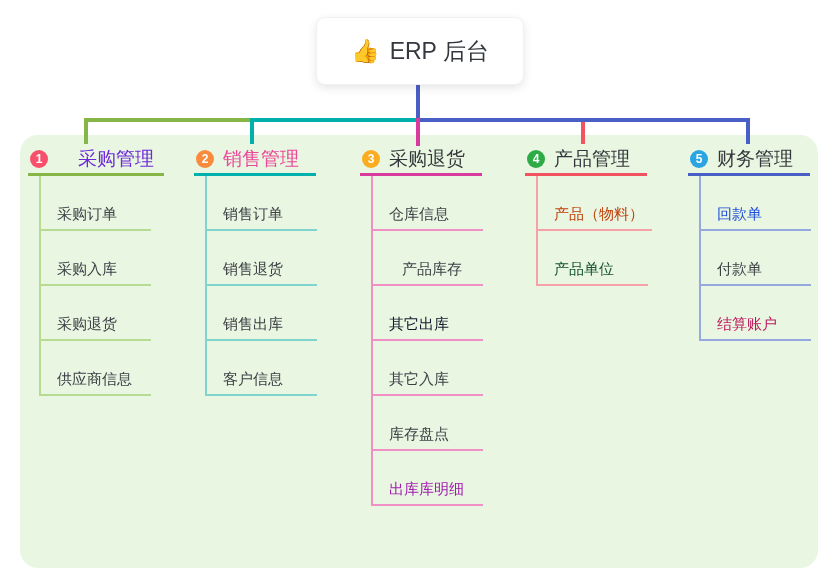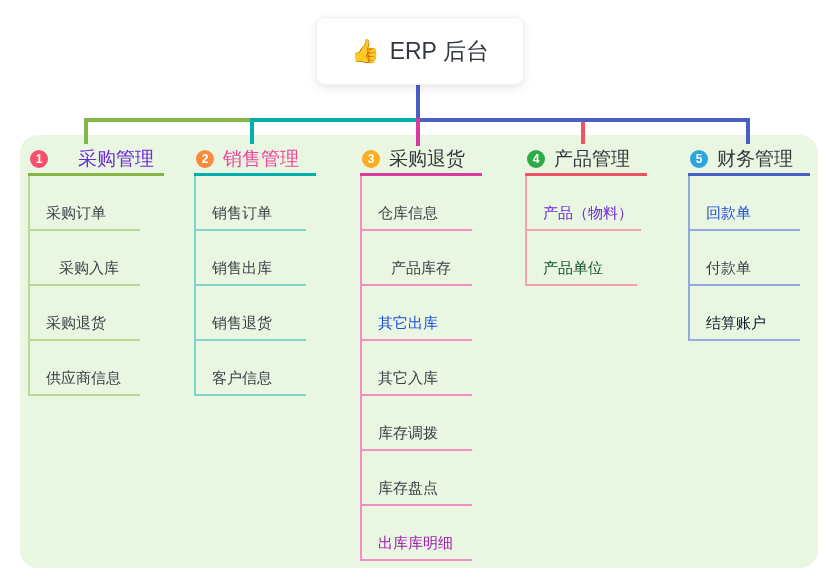--- a/index.html
+++ b/index.html
@@ -36,21 +36,21 @@
   }
   .badge{
     width:18px;height:18px;border-radius:50%;flex:0 0 18px;
     display:flex;align-items:center;justify-content:center;
     color:#fff;font-size:12px;font-weight:bold;line-height:1;
   }
   .branch-label{
     font-size:19px;line-height:25px;color:#33373b;white-space:nowrap;
   }
   .children{
-    width:fit-content;border-left:2px solid #ccc;font-family:Liberation Serif, serif;
+    width:fit-content;margin-left:11px;border-left:2px solid #ccc;
   }
   .child{
     width:fit-content;min-width:86px;
     padding:30px 8px 8px 16px;
     border-bottom:2px solid #ccc;
     font-size:15px;line-height:15px;color:#3d4146;white-space:nowrap;
   }
 </style>
 </head>
 <body>
@@ -77,67 +77,66 @@
       <div class="conn" style="left: 746px; top: 120px; width: 4px; height: 24px; background: rgb(74, 95, 198); z-index: 0;"></div>
     </div>
   <div id="branches">
       <div class="branch" style="left: 28px;">
         <div class="branch-title" style="border-bottom-color: rgb(133, 182, 71);">
           <span class="badge" style="background: rgb(248, 80, 106);">1</span>
           <span class="branch-label" style="color: #6d28d9; margin-left: 21px;">采购管理</span>
         </div>
         <div class="children" style="border-left-color: rgb(183, 219, 146);">
           <div class="child" style="border-bottom-color: rgb(183, 219, 146); color: rgb(61, 65, 70);">采购订单</div>
-          <div class="child" style="border-bottom-color: rgb(183, 219, 146); color: rgb(61, 65, 70); text-align: center;">采购入库</div>
+          <div class="child" style="border-bottom-color: rgb(183, 219, 146); color: rgb(61, 65, 70);">采购入库</div>
           <div class="child" style="border-bottom-color: rgb(183, 219, 146); color: rgb(61, 65, 70);">采购退货</div>
           <div class="child" style="border-bottom-color: rgb(183, 219, 146); color: rgb(61, 65, 70);">供应商信息</div>
         </div>
       </div>
       <div class="branch" style="left: 194px;">
         <div class="branch-title" style="border-bottom-color: rgb(0, 176, 171);">
           <span class="badge" style="background: rgb(250, 139, 61);">2</span>
           <span class="branch-label" style="color: #ec4899; text-align: right;">销售管理</span>
         </div>
         <div class="children" style="border-left-color: rgb(127, 213, 205);">
           <div class="child" style="border-bottom-color: rgb(127, 213, 205); color: rgb(61, 65, 70);">销售订单</div>
+          <div class="child" style="border-bottom-color: rgb(127, 213, 205); color: rgb(61, 65, 70);">销售退货</div>
           <div class="child" style="border-bottom-color: rgb(127, 213, 205); color: rgb(61, 65, 70);">销售出库</div>
-          <div class="child" style="border-bottom-color: rgb(127, 213, 205); color: rgb(61, 65, 70);">销售退货</div>
           <div class="child" style="border-bottom-color: rgb(127, 213, 205); color: rgb(61, 65, 70);">客户信息</div>
         </div>
       </div>
       <div class="branch" style="left: 360px;">
         <div class="branch-title" style="border-bottom-color: rgb(217, 58, 158);">
           <span class="badge" style="background: rgb(251, 173, 31);">3</span>
           <span class="branch-label" style="color: rgb(51, 55, 59);">采购退货</span>
         </div>
         <div class="children" style="border-left-color: rgb(240, 144, 196);">
           <div class="child" style="border-bottom-color: rgb(240, 144, 196); color: rgb(61, 65, 70);">仓库信息</div>
           <div class="child" style="border-bottom-color: rgb(240, 144, 196); color: rgb(61, 65, 70); text-align: center;">产品库存</div>
-          <div class="child" style="border-bottom-color: rgb(240, 144, 196); color: #1d4ed8;">其它出库</div>
+          <div class="child" style="border-bottom-color: rgb(240, 144, 196); color: #0f172a;">其它出库</div>
           <div class="child" style="border-bottom-color: rgb(240, 144, 196); color: rgb(61, 65, 70);">其它入库</div>
-          <div class="child" style="border-bottom-color: rgb(240, 144, 196); color: rgb(61, 65, 70);">库存调拨</div>
           <div class="child" style="border-bottom-color: rgb(240, 144, 196); color: rgb(61, 65, 70);">库存盘点</div>
           <div class="child" style="border-bottom-color: rgb(240, 144, 196); color: #a21caf;">出库库明细</div>
         </div>
       </div>
       <div class="branch" style="left: 525px;">
         <div class="branch-title" style="border-bottom-color: rgb(242, 83, 96);">
           <span class="badge" style="background: rgb(44, 171, 71);">4</span>
           <span class="branch-label" style="color: rgb(51, 55, 59);">产品管理</span>
         </div>
         <div class="children" style="border-left-color: rgb(246, 160, 168);">
-          <div class="child" style="border-bottom-color: rgb(246, 160, 168); color: #6d28d9;">产品（物料）</div>
+          <div class="child" style="border-bottom-color: rgb(246, 160, 168); color: #c2410c;">产品（物料）</div>
           <div class="child" style="border-bottom-color: rgb(246, 160, 168); color: #14532d;">产品单位</div>
         </div>
       </div>
       <div class="branch" style="left: 688px;">
         <div class="branch-title" style="border-bottom-color: rgb(74, 95, 198);">
           <span class="badge" style="background: rgb(43, 165, 226);">5</span>
           <span class="branch-label" style="color: rgb(51, 55, 59);">财务管理</span>
         </div>
         <div class="children" style="border-left-color: rgb(149, 168, 224);">
           <div class="child" style="border-bottom-color: rgb(149, 168, 224); color: #1d4ed8;">回款单</div>
           <div class="child" style="border-bottom-color: rgb(149, 168, 224); color: rgb(61, 65, 70);">付款单</div>
-          <div class="child" style="border-bottom-color: rgb(149, 168, 224); color: #0f172a;">结算账户</div>
+          <div class="child" style="border-bottom-color: rgb(149, 168, 224); color: #be185d;">结算账户</div>
         </div>
       </div>
     </div>
 </div>
 
 </body></html>

